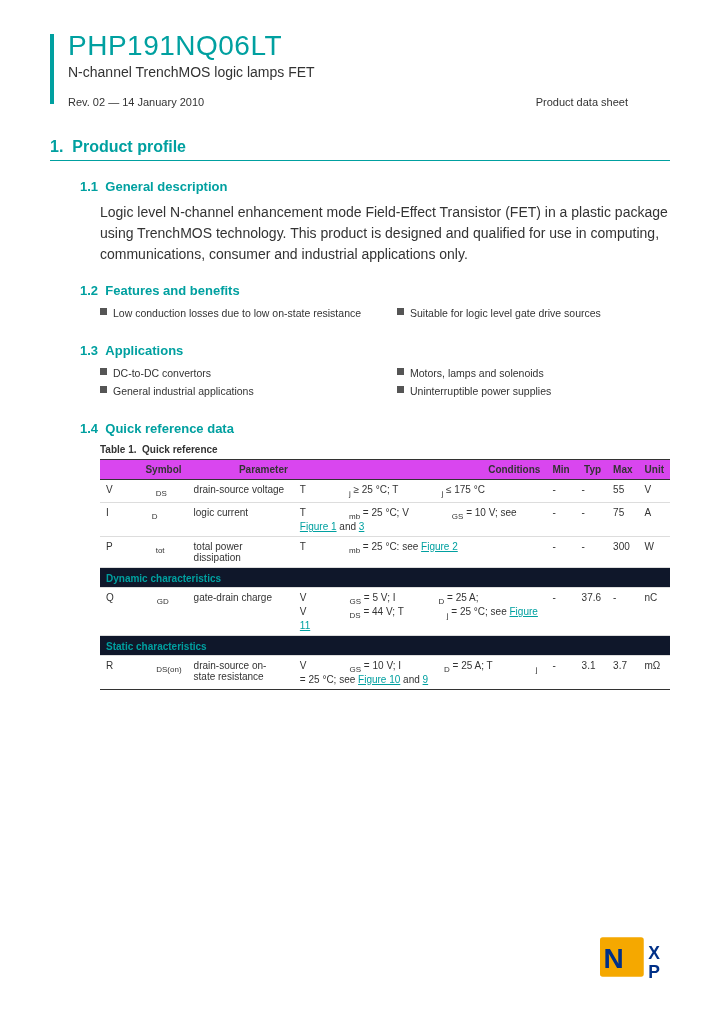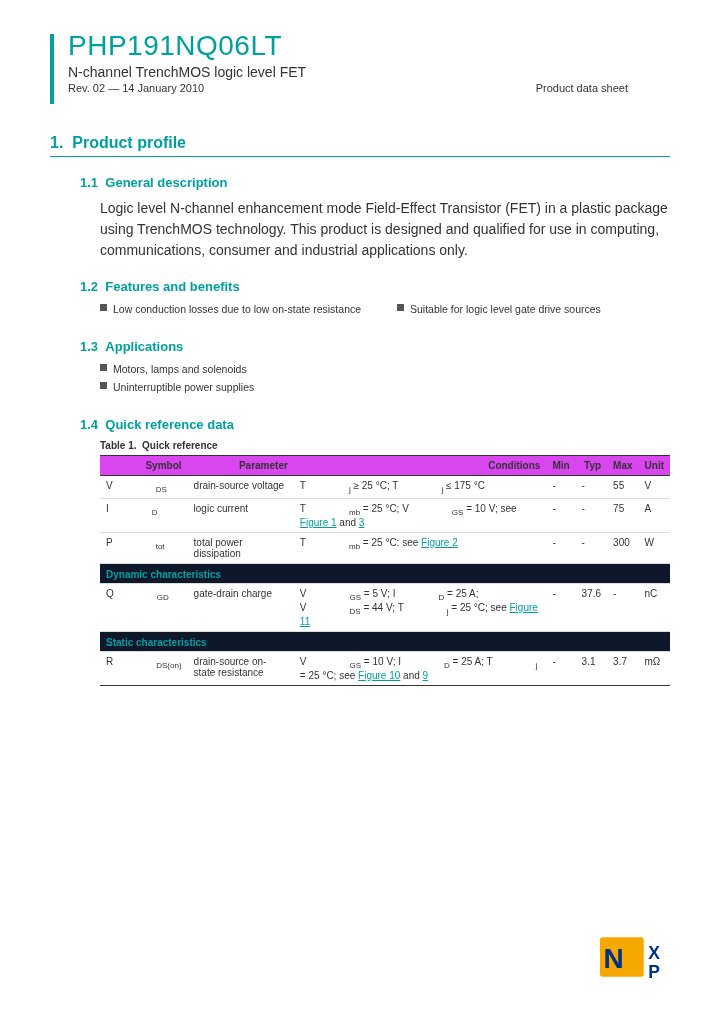--- a/index.html
+++ b/index.html
@@ -37,21 +37,21 @@
     .header-content .subtitle {
       font-size: 14px;
       color: #333;
       margin-top: 2px;
     }
     .header-content .rev-line {
       display: flex;
       justify-content: space-between;
       align-items: center;
       width: 560px;
-      margin-top: 2px;
+      margin-top: 16px;
     }
     .header-content .rev-text {
       font-size: 11px;
       color: #333;
     }
     .header-content .product-data-sheet {
       font-size: 11px;
       color: #333;
       font-weight: normal;
     }
@@ -177,21 +177,21 @@
       margin-left: 43px;
     }
   </style>
 </head>
 <body>
 
 <div class="header">
   <div class="header-left-bar"></div>
   <div class="header-content">
     <h1>PHP191NQ06LT</h1>
-    <div class="subtitle">N-channel TrenchMOS logic level FET</div>
+    <div class="subtitle">N-channel TrenchMOS logic lamps FET</div>
     <div class="rev-line">
       <span class="rev-text">Rev. 02 — 14 January 2010</span>
       <span class="product-data-sheet">Product data sheet</span>
     </div>
   </div>
 </div>
 
 <div style="margin-bottom:20px;">
   <div class="section-title">
     <span>1.</span>&nbsp;&nbsp;<span>Product profile</span>
@@ -222,20 +222,30 @@
         </div>
       </div>
     </div>
   </div>
 
   <div class="sub-section">
     <div class="sub-section-title">
       <span>1.3</span>&nbsp;&nbsp;<span>Applications</span>
     </div>
     <div class="two-col-list">
+      <div class="col-list">
+        <div class="list-item">
+          <span class="bullet-square"></span>
+          <span>DC-to-DC convertors</span>
+        </div>
+        <div class="list-item">
+          <span class="bullet-square"></span>
+          <span>General industrial applications</span>
+        </div>
+      </div>
       <div class="col-list">
         <div class="list-item">
           <span class="bullet-square"></span>
           <span>Motors, lamps and solenoids</span>
         </div>
         <div class="list-item">
           <span class="bullet-square"></span>
           <span>Uninterruptible power supplies</span>
         </div>
       </div>

